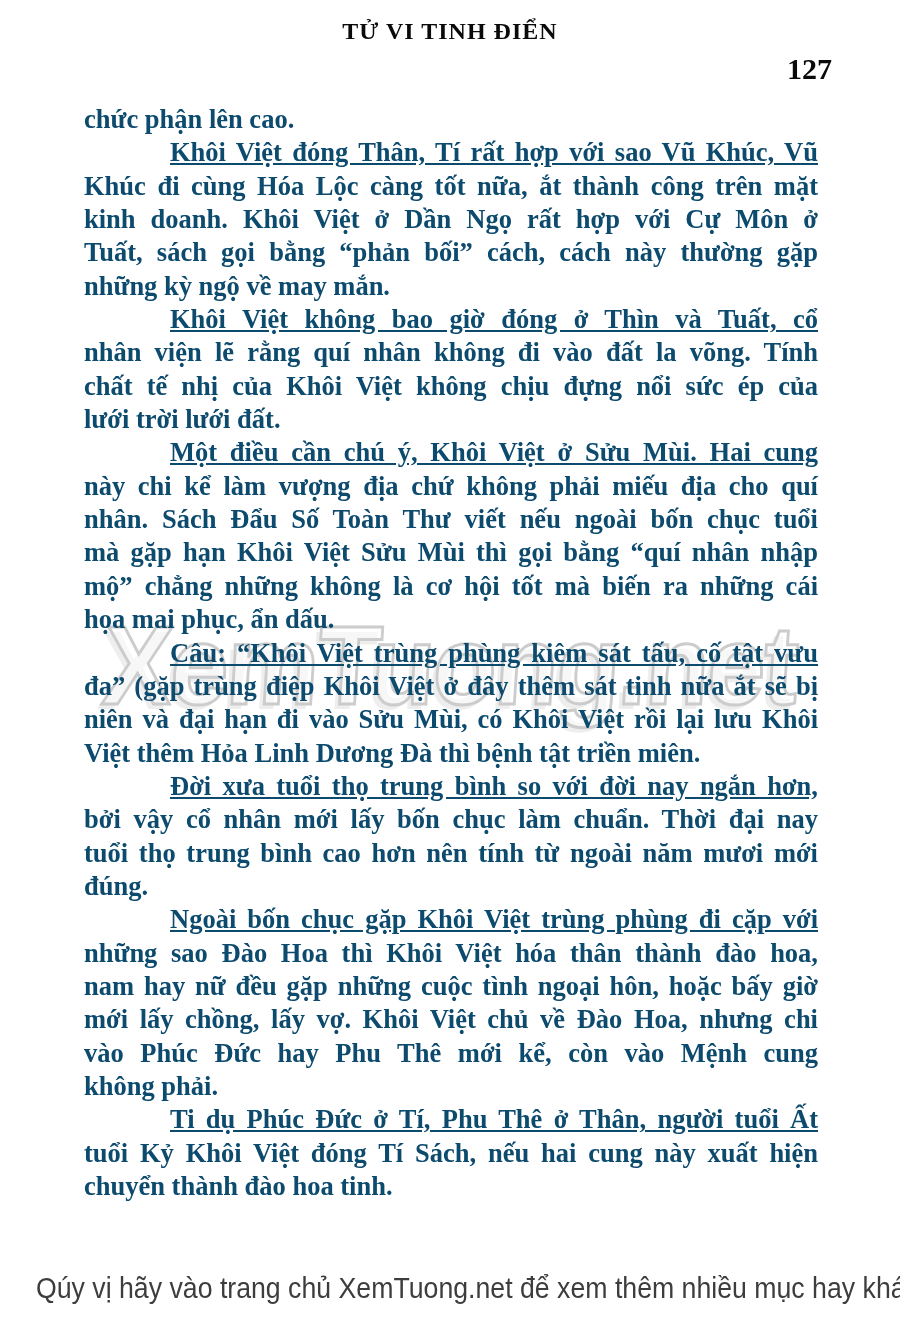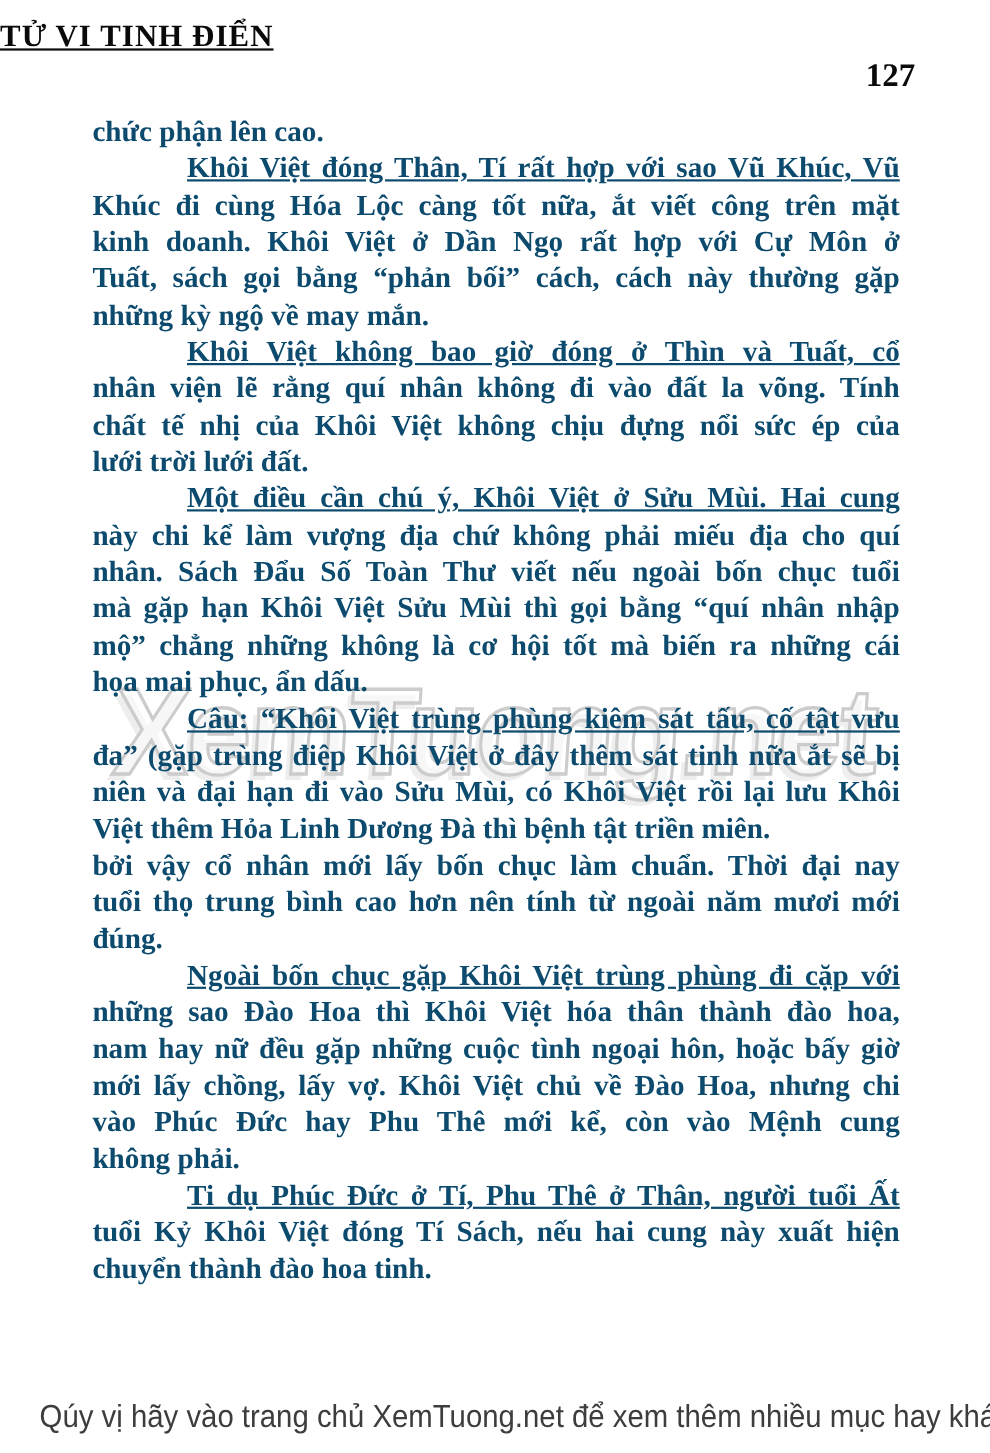--- a/index.html
+++ b/index.html
@@ -10,25 +10,24 @@
     position:relative; overflow:hidden;
   }
   .page {
     position:absolute; inset:0;
     background:#ffffff;
     color:#0a0a0a;
   }
   
   .header-title {
     position:absolute; top:18px; left:0; right:0;
-    text-align:left;
-    font-size:28px; font-weight:bold;
+    text-align:center;
+    font-size:24px; font-weight:bold;
     letter-spacing:1px;
     color:#0a0a0a;
-    text-decoration:underline;
   }
   .page-number {
     position:absolute; top:16px; right:68px;
     font-size:30px; font-weight:bold;
     color:#0a0a0a;
     margin-top:36px;
   }
   
   .body-text {
     position:absolute; top:103px; left:84px; width:734px;
@@ -82,38 +81,39 @@
 
   <div class="header-title">TỬ VI TINH ĐIỂN</div>
 
   <div class="page-number">127</div>
 
   <div class="watermark">XemTuong.net</div>
 
   <div class="body-text">
       <div class="line end">chức phận lên cao.</div>
       <div class="line indent">Khôi Việt đóng Thân, Tí rất hợp với sao Vũ Khúc, Vũ</div>
-      <div class="line">Khúc đi cùng Hóa Lộc càng tốt nữa, ắt viết công trên mặt</div>
+      <div class="line">Khúc đi cùng Hóa Lộc càng tốt nữa, ắt thành công trên mặt</div>
       <div class="line">kinh doanh. Khôi Việt ở Dần Ngọ rất hợp với Cự Môn ở</div>
       <div class="line">Tuất, sách gọi bằng “phản bối” cách, cách này thường gặp</div>
       <div class="line end">những kỳ ngộ về may mắn.</div>
       <div class="line indent">Khôi Việt không bao giờ đóng ở Thìn và Tuất, cổ</div>
       <div class="line">nhân viện lẽ rằng quí nhân không đi vào đất la võng. Tính</div>
       <div class="line">chất tế nhị của Khôi Việt không chịu đựng nổi sức ép của</div>
       <div class="line end">lưới trời lưới đất.</div>
       <div class="line indent">Một điều cần chú ý, Khôi Việt ở Sửu Mùi. Hai cung</div>
       <div class="line">này chi kể làm vượng địa chứ không phải miếu địa cho quí</div>
       <div class="line">nhân. Sách Đẩu Số Toàn Thư viết nếu ngoài bốn chục tuổi</div>
       <div class="line">mà gặp hạn Khôi Việt Sửu Mùi thì gọi bằng “quí nhân nhập</div>
       <div class="line">mộ” chẳng những không là cơ hội tốt mà biến ra những cái</div>
       <div class="line end">họa mai phục, ẩn dấu.</div>
       <div class="line indent">Câu: “Khôi Việt trùng phùng kiêm sát tấu, cố tật vưu</div>
       <div class="line">đa” (gặp trùng điệp Khôi Việt ở đây thêm sát tinh nữa ắt sẽ bị</div>
       <div class="line">niên và đại hạn đi vào Sửu Mùi, có Khôi Việt rồi lại lưu Khôi</div>
       <div class="line end">Việt thêm Hỏa Linh Dương Đà thì bệnh tật triền miên.</div>
+      <div class="line indent">Đời xưa tuổi thọ trung bình so với đời nay ngắn hơn,</div>
       <div class="line">bởi vậy cổ nhân mới lấy bốn chục làm chuẩn. Thời đại nay</div>
       <div class="line">tuổi thọ trung bình cao hơn nên tính từ ngoài năm mươi mới</div>
       <div class="line end">đúng.</div>
       <div class="line indent">Ngoài bốn chục gặp Khôi Việt trùng phùng đi cặp với</div>
       <div class="line">những sao Đào Hoa thì Khôi Việt hóa thân thành đào hoa,</div>
       <div class="line">nam hay nữ đều gặp những cuộc tình ngoại hôn, hoặc bấy giờ</div>
       <div class="line">mới lấy chồng, lấy vợ. Khôi Việt chủ về Đào Hoa, nhưng chi</div>
       <div class="line">vào Phúc Đức hay Phu Thê mới kể, còn vào Mệnh cung</div>
       <div class="line end">không phải.</div>
       <div class="line indent">Ti dụ Phúc Đức ở Tí, Phu Thê ở Thân, người tuổi Ất</div>

